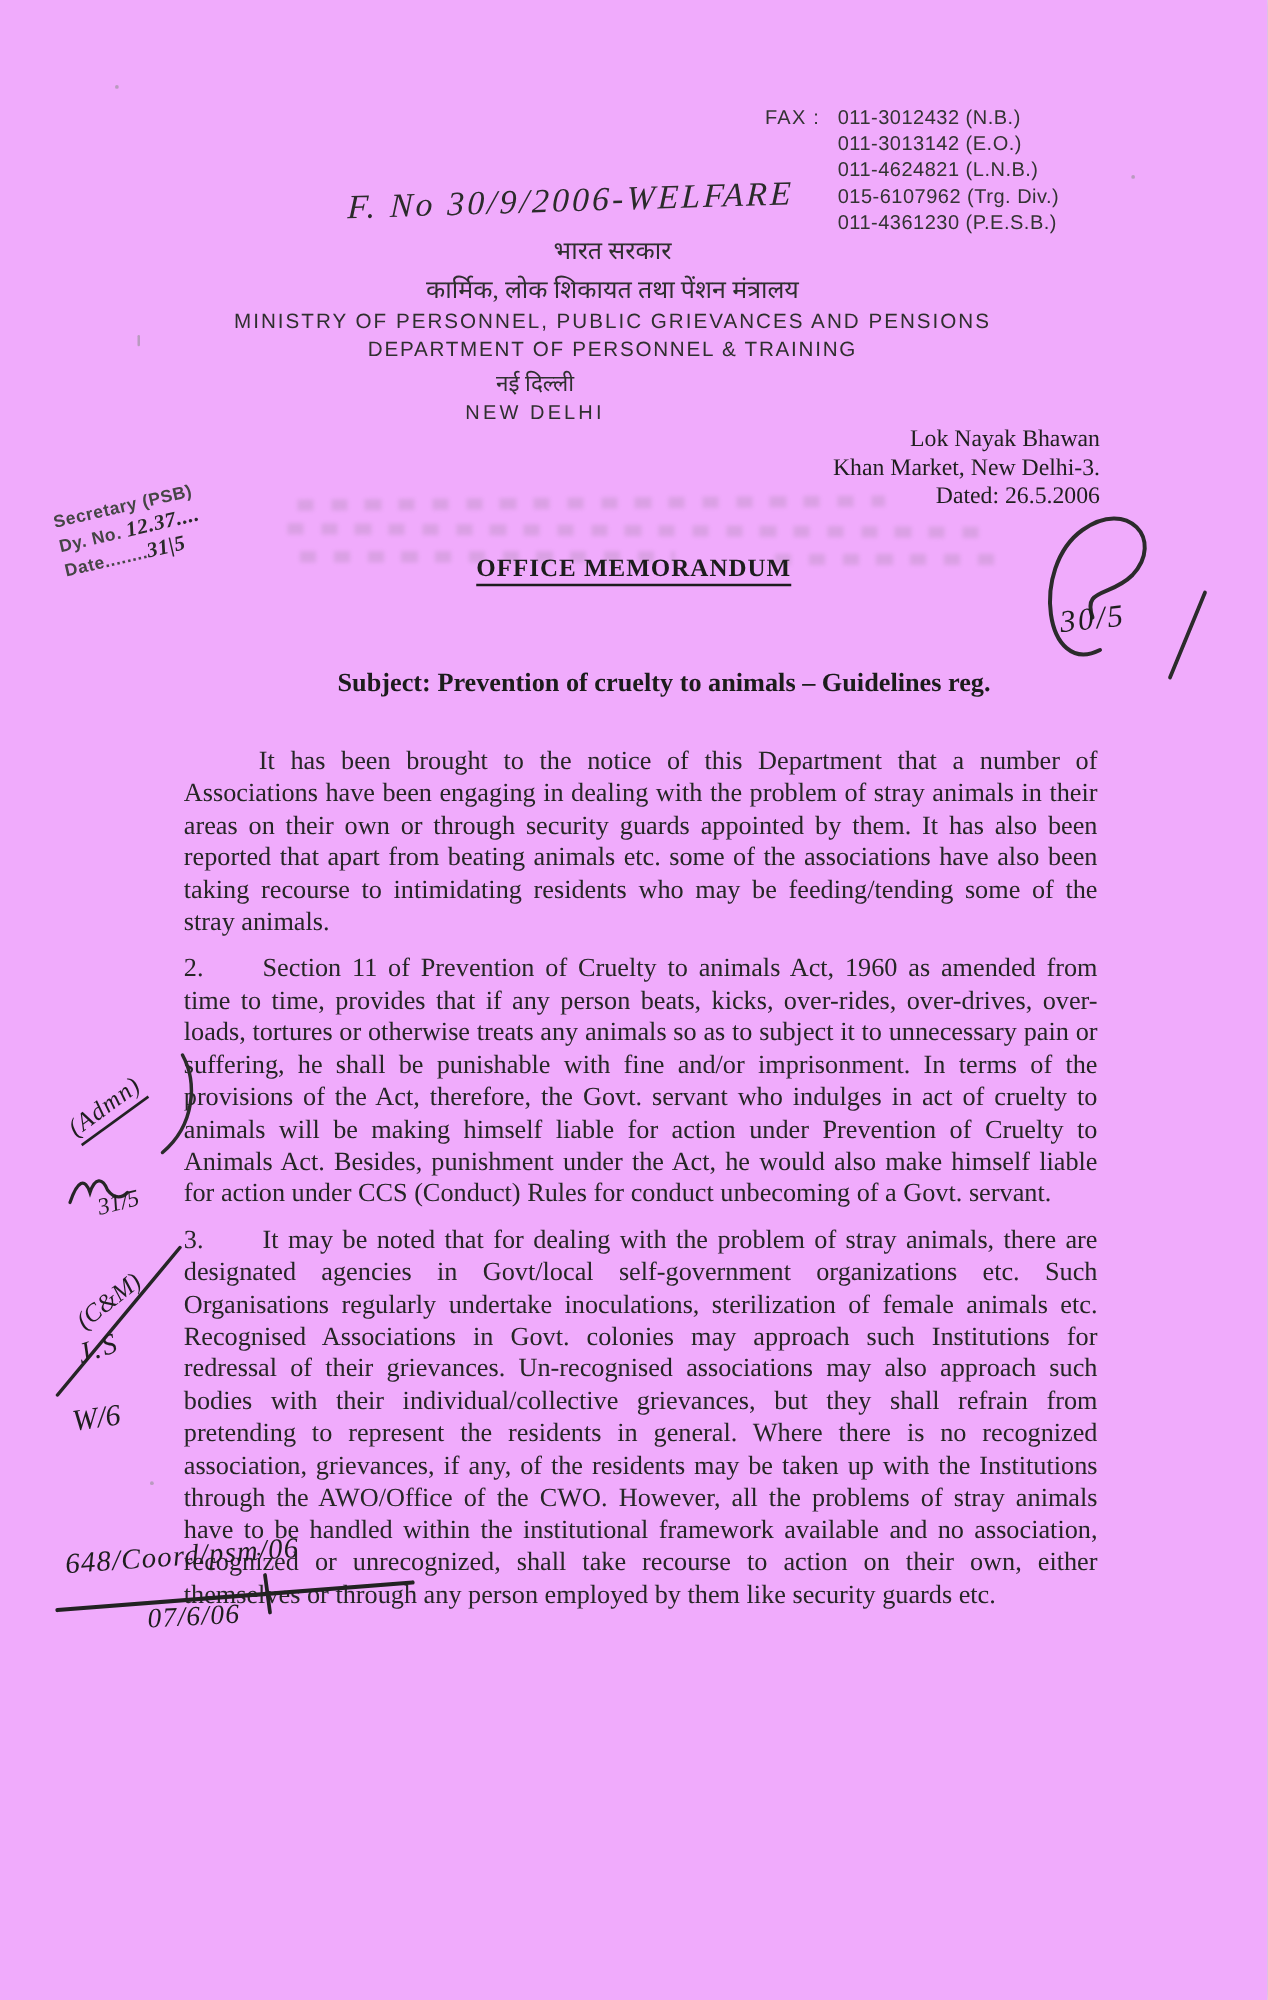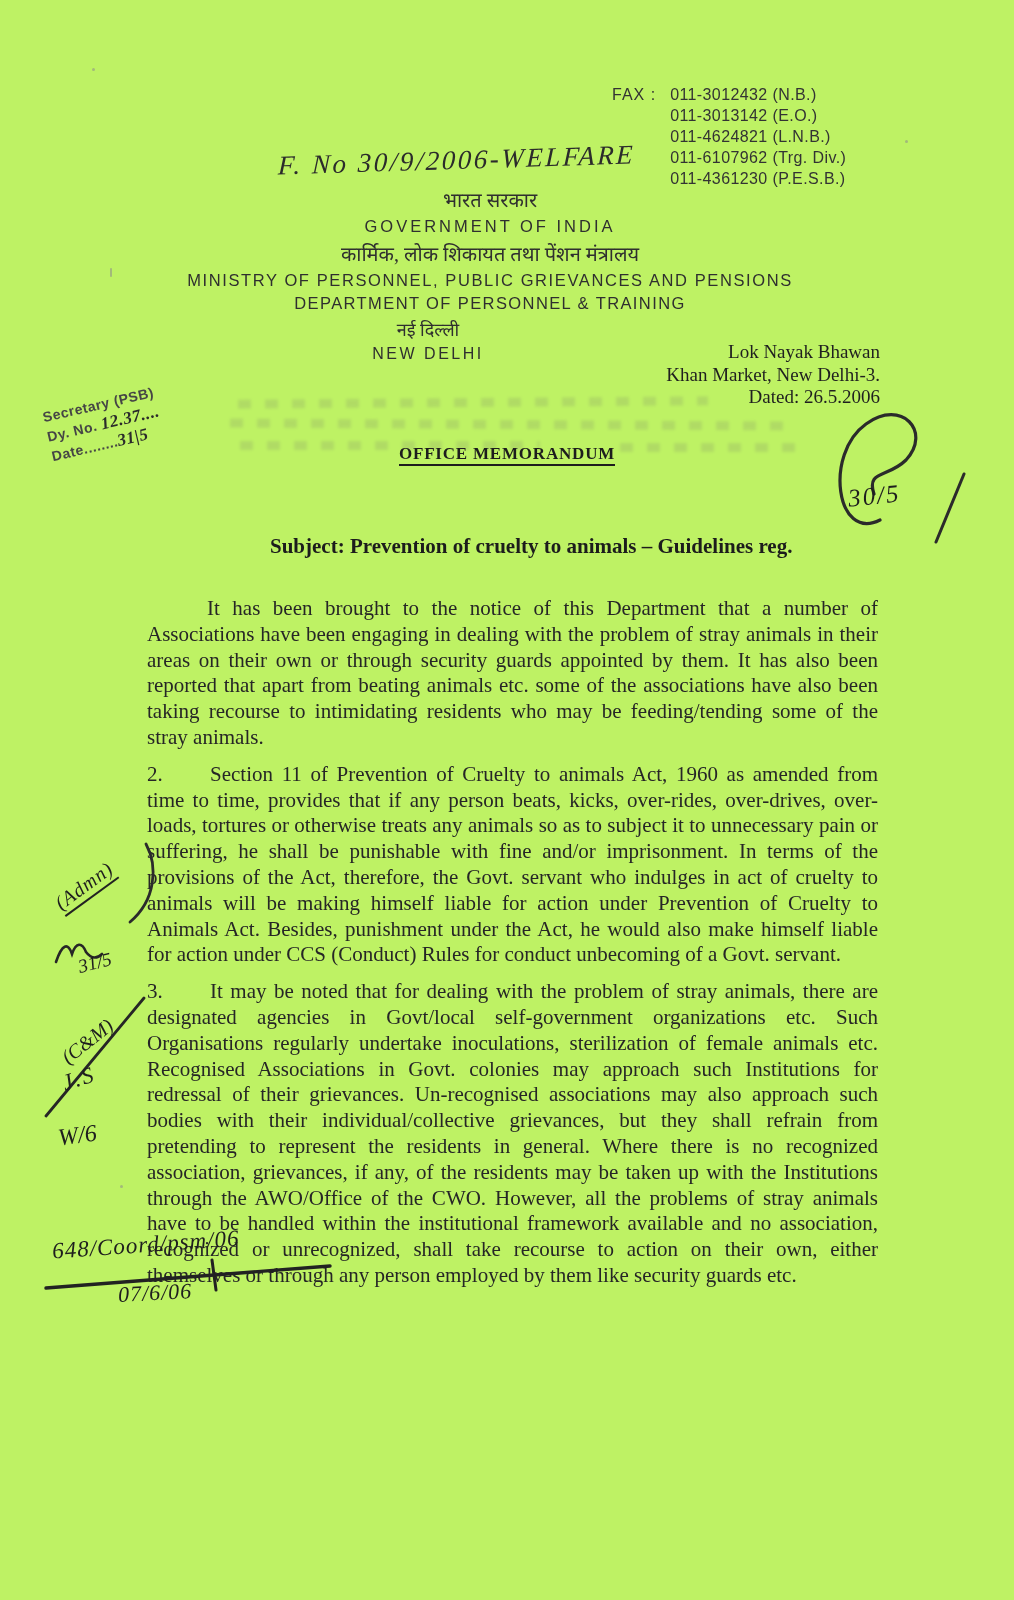--- a/index.html
+++ b/index.html
@@ -1,20 +1,20 @@
 <!DOCTYPE html>
 <html><head>
 <meta charset="utf-8">
 <style>
   html,body{margin:0;padding:0;background:#e8e8e6;}
   .page{
     position:relative;
     width:1014px;height:1600px;
     margin:0 auto;
-    background:#bef264;
+    background:#f0abfc;
     color:#2e2e2e;
     font-family:"Liberation Serif",serif;
     overflow:hidden;
     box-shadow:0 0 6px rgba(0,0,0,.25);
   }
   .abs{position:absolute;}
   .hand{font-family:"Liberation Serif",serif;font-style:italic;color:#242424;}
 
   
   .fax{left:612px;top:84px;display:flex;gap:14px;
@@ -48,21 +48,21 @@
          font-family:"Liberation Sans",sans-serif;font-size:14px;line-height:20px;
          color:#454545;font-weight:bold;letter-spacing:.5px;}
   .stamp .hv{font-family:"Liberation Serif",serif;font-style:italic;font-size:17px;color:#2a2a2a;}
 
   
   .ghost{height:9px;opacity:.16;filter:blur(1.6px);
          background:repeating-linear-gradient(90deg,#6a6a6a 0 13px,transparent 13px 27px);}
 
   
   .om{left:0;top:444px;width:1014px;text-align:center;}
-  .om span{font-weight:bold;font-size:17px;letter-spacing:.8px;color:#1d1d1d;
+  .om span{font-weight:bold;font-size:20px;letter-spacing:.8px;color:#1d1d1d;
            border-bottom:2.5px solid #1d1d1d;padding-bottom:1px;}
 
   
   .subject{left:270px;top:534px;width:640px;font-weight:bold;font-size:21px;color:#1c1c1c;}
 
   
   .body{left:147px;top:596px;width:731px;font-size:21px;line-height:25.8px;
         text-align:justify;color:#262626;}
   .para{margin:0 0 11px 0;}
   .indent{text-indent:60px;}
@@ -92,30 +92,29 @@
   <div class="speck" style="left:110px;top:268px;width:2px;height:9px;border-radius:1px;"></div>
   <div class="speck" style="left:905px;top:140px;"></div>
   <div class="speck" style="left:120px;top:1185px;"></div>
 
   <div class="abs fax">
     <div class="fax-label">FAX :</div>
     <div class="fax-lines">
       <div>011-3012432 (N.B.)</div>
       <div>011-3013142 (E.O.)</div>
       <div>011-4624821 (L.N.B.)</div>
-      <div>011-6107962 (Trg. Div.)</div>
+      <div>015-6107962 (Trg. Div.)</div>
       <div>011-4361230 (P.E.S.B.)</div>
     </div>
   </div>
 
   <div class="abs fileno hand">F. No 30/9/2006-WELFARE</div>
 
   <div class="abs lh">
     <div class="lh-hi1">भारत सरकार</div>
-    <div class="lh-en1">GOVERNMENT OF INDIA</div>
     <div class="lh-hi2">कार्मिक, लोक शिकायत तथा पेंशन मंत्रालय</div>
     <div class="lh-en2">MINISTRY OF PERSONNEL, PUBLIC GRIEVANCES AND PENSIONS</div>
     <div class="lh-en3">DEPARTMENT OF PERSONNEL &amp; TRAINING</div>
     <div class="lh-city">
       <div class="lh-cityhi">नई दिल्ली</div>
       <div class="lh-cityen">NEW DELHI</div>
     </div>
   </div>
 
   <div class="abs addr">

